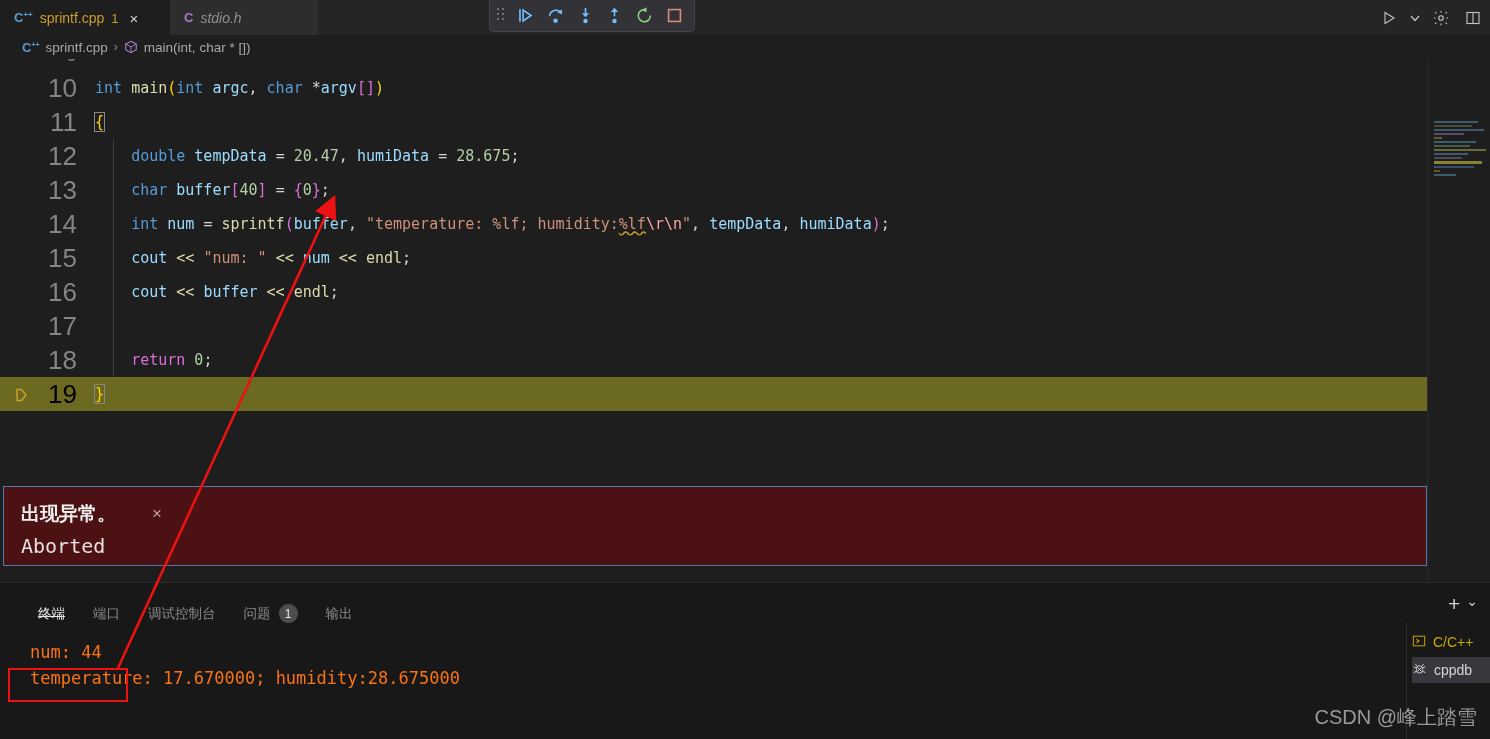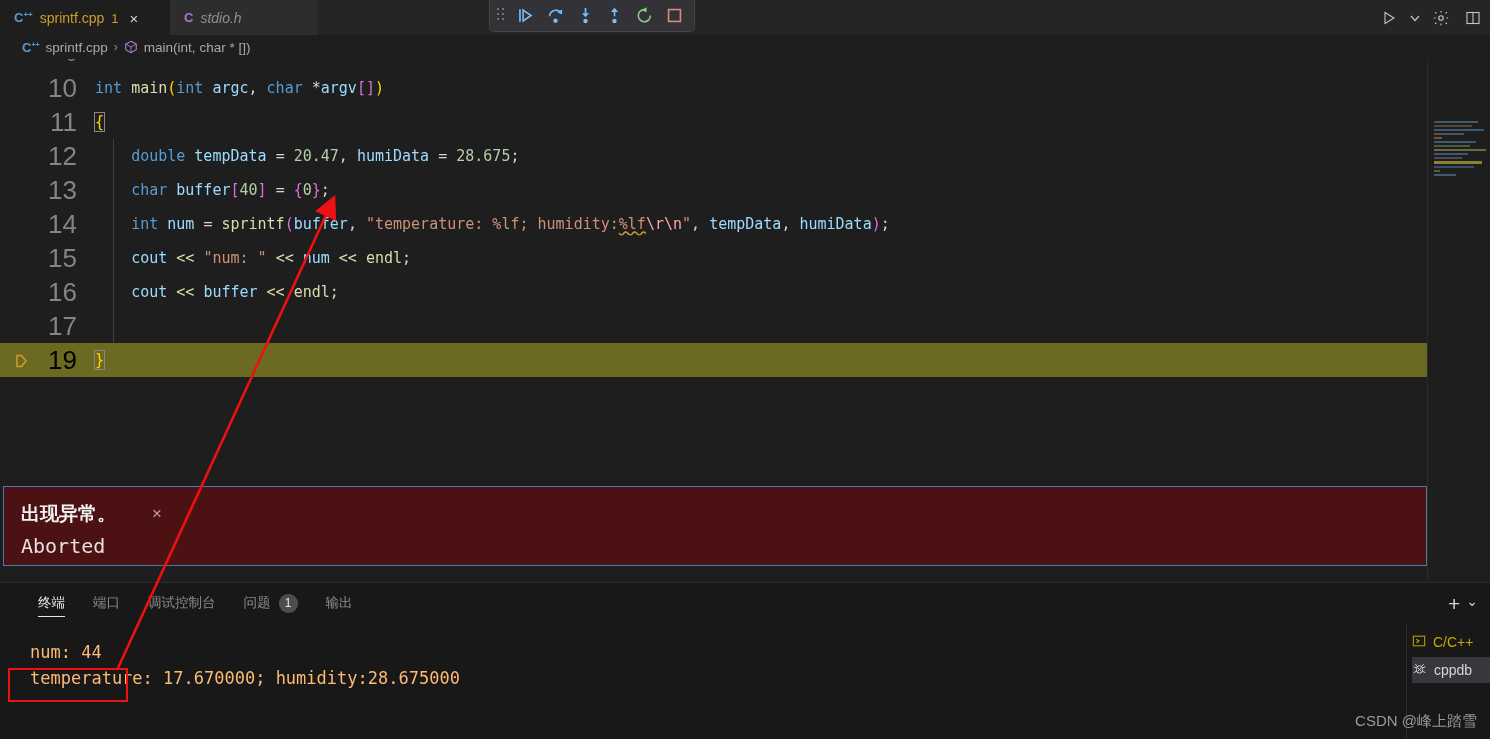--- a/index.html
+++ b/index.html
@@ -95,44 +95,44 @@
                cursor: pointer; line-height: 1; }
   .exc-body { position: absolute; left: 17px; top: 47px; font-size: 20px;
               font-family: "DejaVu Sans Mono", monospace; color: #e8e0e0; }
   .editor-vdiv { position: absolute; left: 1427px; top: 59px; width: 1px; height: 521px; background: #2a2a2a; }
 
   
   .panel { position: absolute; left: 0; top: 582px; width: 1490px; height: 157px; background: #181818;
            border-top: 1px solid #2b2b2b; }
   .paneltabs { position: absolute; left: 0; top: 0; height: 40px; display: flex; align-items: center;
                gap: 0px; padding-left: 24px; }
-  .ptab { position: relative; height: 40px; display: flex; align-items: center; gap: 8px;
+  .ptab { position: relative; height: 40px; display: flex; align-items: flex-end; gap: 8px;
           padding: 0 14px; font-size: 13.5px; color: #8c8c8c; cursor: pointer; }
   .ptab.active { color: #e7e7e7; }
   .ptab.active::after { content: ""; position: absolute; left: 14px; right: 14px; bottom: 6px;
                         height: 1.5px; background: #e7e7e7; }
   .pbadge { background: #4d4d4d; color: #e7e7e7; border-radius: 9px; min-width: 19px; height: 19px;
             display: flex; align-items: center; justify-content: center; font-size: 12px; padding: 0 6px; }
 
   .termout { position: absolute; left: 0; top: 56px; font-family: "DejaVu Sans Mono", monospace;
-             font-size: 17px; color: #fdba74; line-height: 26px; }
+             font-size: 17px; color: #f97316; line-height: 26px; }
   .termline { padding-left: 30px; white-space: pre; }
 
   
   .panelright { position: absolute; right: 0; top: 0; width: 90px; height: 157px; }
   .pr-add { position: absolute; right: 12px; top: 10px; display: flex; align-items: center; gap: 6px;
             color: #cfcfcf; cursor: pointer; }
   .pr-divider { position: absolute; left: 6px; top: 40px; width: 1px; height: 117px; background: #2e2e2e; }
   .pr-item { position: absolute; left: 12px; width: 86px; height: 26px; display: flex; align-items: center;
              gap: 7px; font-size: 14px; cursor: pointer; }
   .pr-item.sel { background: #37373d; }
   .pr-l1 { top: 46px; color: #cca700; }
   .pr-l2 { top: 74px; color: #d6d6d6; }
 
-  .watermark { position: absolute; right: 13px; bottom: 8px; font-size: 15px; color: #9a9a9a; }
+  .watermark { position: absolute; right: 13px; bottom: 8px; font-size: 20px; color: #9a9a9a; }
 
   
   .ann-svg { position: absolute; left: 0; top: 0; width: 1490px; height: 739px; pointer-events: none; }
   .redbox { position: absolute; left: 8px; top: 668px; width: 120px; height: 34px;
             border: 2.5px solid #ee1111; }
 </style>
 </head>
 <body>
 
 <div id="app">
@@ -285,20 +285,25 @@
         <div class="lineno">16</div>
         <div class="code">    <span class="t-var">cout</span> <span class="t-fn">&lt;&lt;</span> <span class="t-var">buffer</span> <span class="t-fn">&lt;&lt;</span> <span class="t-fn">endl</span><span class="t-op">;</span></div>
       </div>
 
       <div class="row">
         <div class="ind"></div>
         <div class="lineno">17</div>
         <div class="code"></div>
       </div>
 
+      <div class="row">
+        <div class="ind"></div>
+        <div class="lineno">18</div>
+        <div class="code">    <span class="t-p2">return</span> <span class="t-num">0</span><span class="t-op">;</span></div>
+      </div>
 
       <div class="row highlight">
         <div class="gutter-mark">
           <svg width="16" height="16" viewBox="0 0 16 16" style="vertical-align:middle">
               <path d="M4 2.5 L4 13.5 L8.5 13.5 L13 8 L8.5 2.5 Z" fill="none" stroke="#cc9e2b" stroke-width="1.5"></path>
             </svg>
         </div>
         <div class="lineno">19</div>
         <div class="code"><span class="t-brace brace-box">}</span></div>
       </div>

